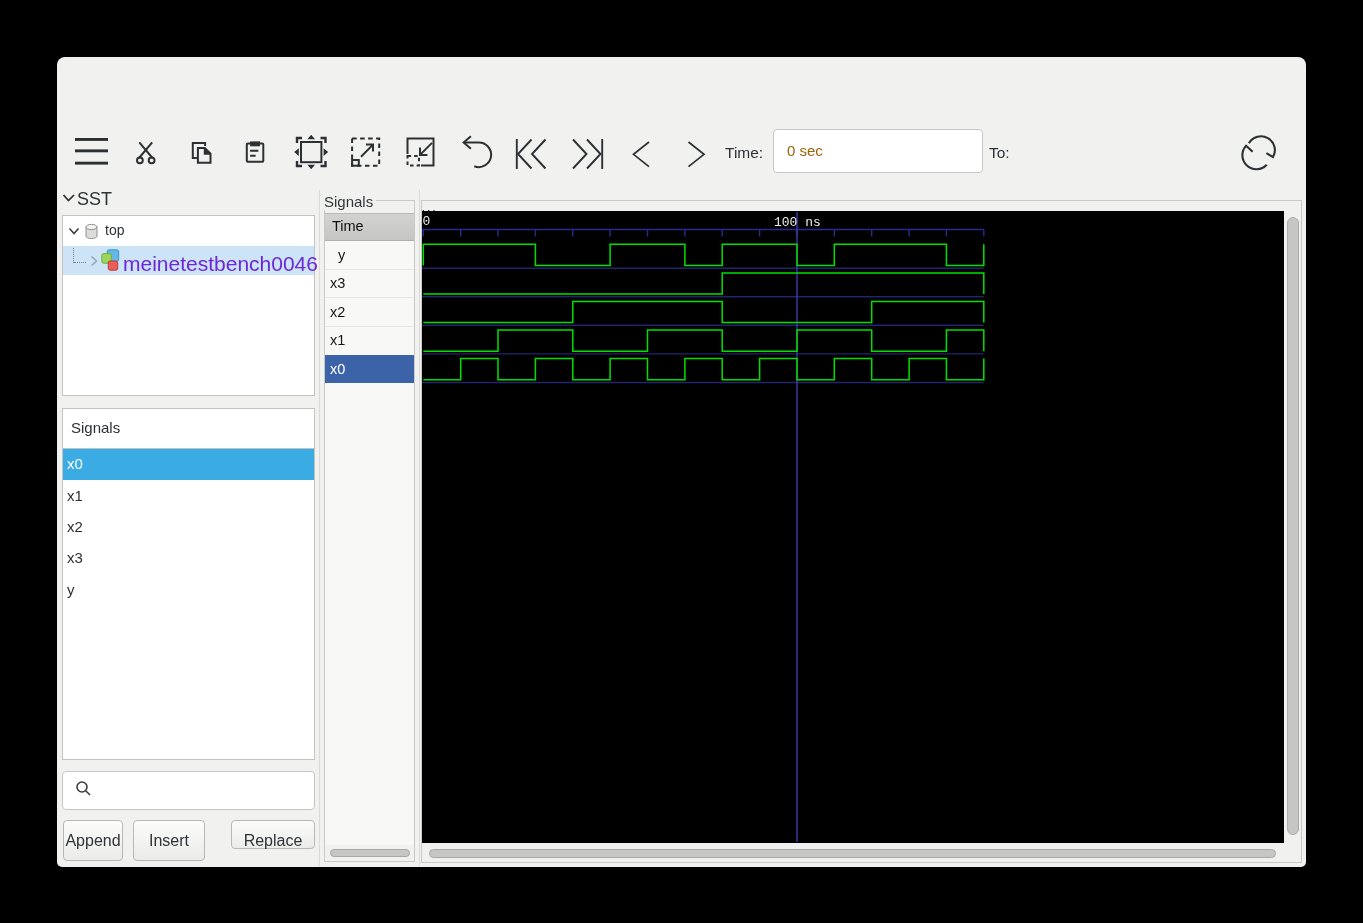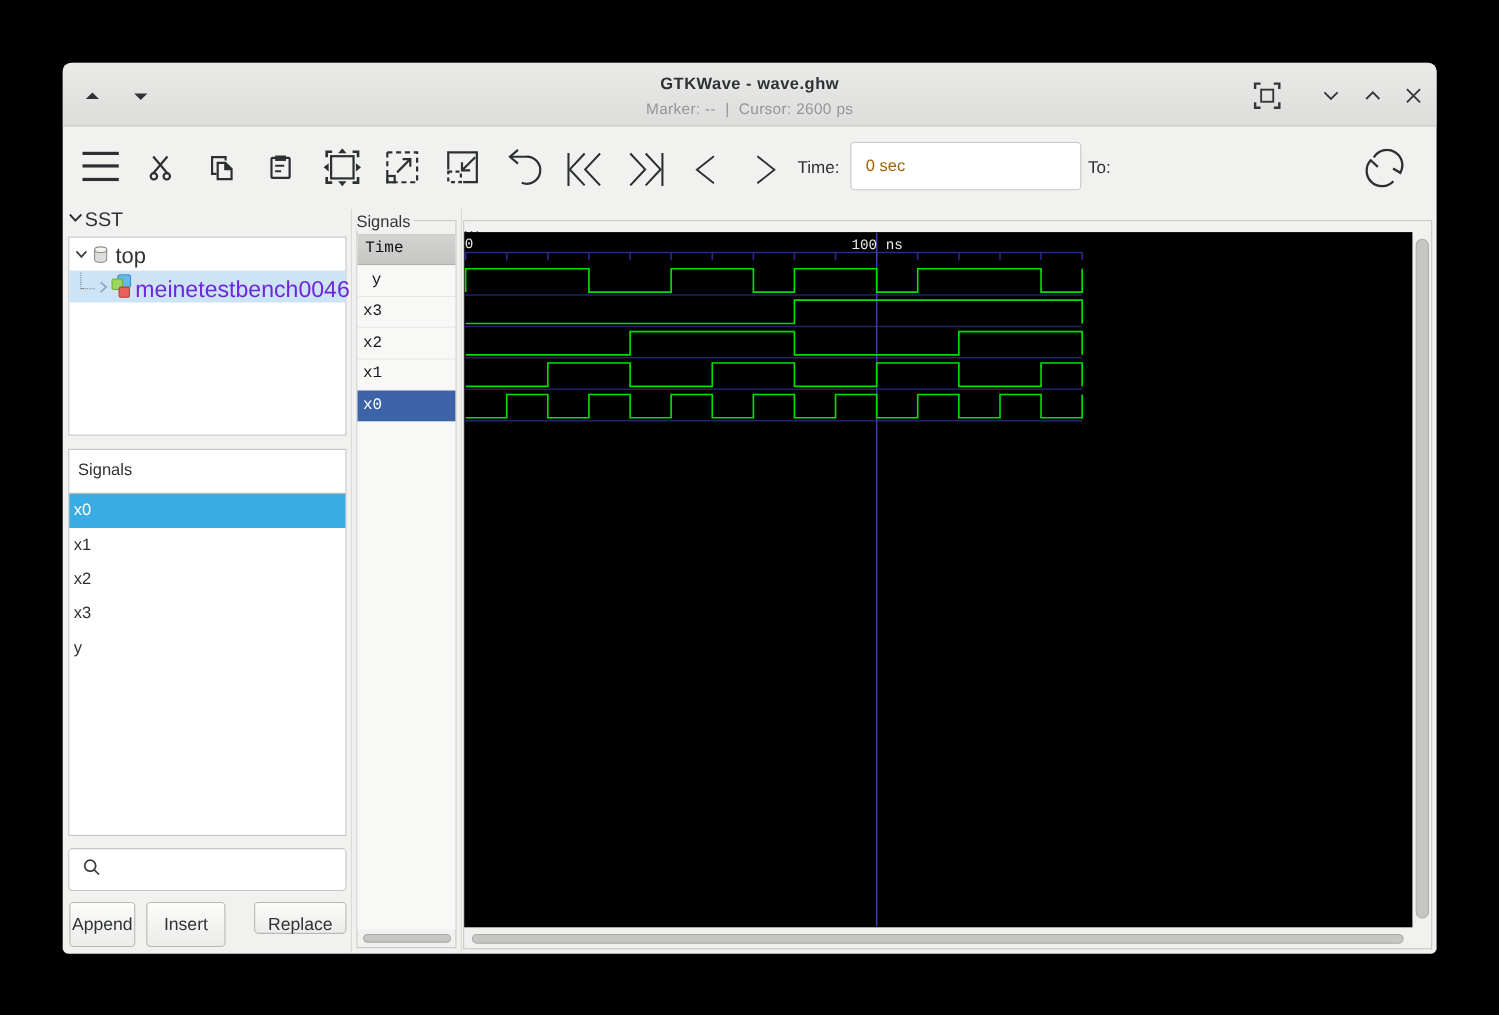--- a/index.html
+++ b/index.html
@@ -5,41 +5,24 @@
 #win{position:absolute;left:57px;top:57px;width:1249px;height:810px;background:#f1f1f0;border-radius:8px 8px 5px 5px;overflow:hidden}
 .abs{position:absolute}
 #titlebar{position:absolute;left:0;top:0;width:1249px;height:58px;background:linear-gradient(#eaeae9,#dddddc);border-bottom:1px solid #bfbfbd}
 #title{position:absolute;left:0;top:11px;width:1249px;text-align:center;font-size:15px;font-weight:bold;letter-spacing:0.45px;color:#2d3134}
 #subtitle{position:absolute;left:0;top:34px;width:1249px;text-align:center;font-size:14px;letter-spacing:0.3px;color:#939697}
 .tri-up{position:absolute;width:0;height:0;border-left:6px solid transparent;border-right:6px solid transparent;border-bottom:6.5px solid #2f3337}
 .tri-dn{position:absolute;width:0;height:0;border-left:6px solid transparent;border-right:6px solid transparent;border-top:6.5px solid #2f3337}
 .panelbox{position:absolute;background:#fff;border:1px solid #c3c3c1}
 .btn{position:absolute;background:linear-gradient(#fcfcfb,#ebebea);border:1px solid #b8b8b6;border-radius:4px;font-size:16px;color:#2f3337;text-align:center}
 .input{position:absolute;background:#fff;border:1px solid #c6c6c4;border-radius:4px;font-size:15px;color:#a16207}
-.mono{font-family:Liberation Mono, monospace}
+.mono{font-family:Liberation Sans, sans-serif}
 </style></head>
 <body>
 <div id="win">
-  <div id="titlebar">
-    <div class="tri-up" style="left:20.5px;top:27px"></div>
-    <div class="tri-dn" style="left:64.5px;top:27.5px"></div>
-    <div id="title">GTKWave - wave.ghw</div>
-    <div id="subtitle">Marker: --&nbsp; | &nbsp;Cursor: 2600 ps</div>
-    <svg class="abs" style="left:1080px;top:15px" width="165" height="30" viewBox="0 0 165 30">
-      <g stroke="#33373a" stroke-width="1.7" fill="none">
-        <rect x="9.5" y="9.5" width="11" height="11"></rect>
-        <g stroke-width="2.2">
-          <path d="M4 9 L4 4 L9 4 M21 4 L26 4 L26 9 M26 21 L26 26 L21 26 M9 26 L4 26 L4 21"></path>
-        </g>
-        <path d="M67 12 L73 18 L79 12"></path>
-        <path d="M105 18 L111 12 L117 18"></path>
-        <path d="M142 9 L154 21 M154 9 L142 21"></path>
-      </g>
-    </svg>
-  </div>
   <svg class="abs" style="left:10px;top:78px" width="660" height="38" viewBox="0 0 660 38">
     <g fill="#2c3033" stroke="none">
       <rect x="8" y="3" width="33" height="2.9"></rect>
       <rect x="8" y="14.4" width="33" height="2.9"></rect>
       <rect x="8" y="26.7" width="33" height="2.9"></rect>
     </g>
     <g stroke="#2c3033" stroke-width="2" fill="none">
       <path d="M72.3 7.3 L85.5 23"></path>
         <path d="M85.2 7.3 L72 23"></path>
       <circle cx="72.9" cy="25.3" r="2.9"></circle>
@@ -104,21 +87,21 @@
     </svg>
   <div class="abs" style="left:20px;top:132px;font-size:18px;color:#2d3134">SST</div>
   <div class="panelbox" style="left:5px;top:158px;width:253px;height:181px"></div>
   <svg class="abs" style="left:10px;top:168px" width="14" height="13" viewBox="0 0 14 13">
       <path d="M2.5 3.5 L7 8.5 L11.5 3.5" stroke="#3a3e41" stroke-width="1.6" fill="none"></path>
     </svg>
   <svg class="abs" style="left:27px;top:166px" width="15" height="17" viewBox="0 0 15 17">
     <path d="M2 4 L2 13 A 5.5,2.6 0 0 0 13,13 L13 4 Z" fill="#dcdcda" stroke="#8f8f8d" stroke-width="1"></path>
     <ellipse cx="7.5" cy="4" rx="5.5" ry="2.6" fill="#f2f2f0" stroke="#8f8f8d" stroke-width="1"></ellipse>
   </svg>
-  <div class="abs" style="left:48px;top:165px;font-size:20px;color:#2d3134">top</div>
+  <div class="abs" style="left:48px;top:165px;font-size:14px;color:#2d3134">top</div>
   <div class="abs" style="left:6px;top:189px;width:251px;height:29px;background:#cde3f6"></div>
   <div class="abs" style="left:16px;top:191px;width:0;height:15px;border-left:1.5px dotted #7d8184"></div>
   <div class="abs" style="left:17px;top:205px;width:12px;height:0;border-top:1.5px dotted #7d8184"></div>
   <svg class="abs" style="left:31px;top:197px" width="12" height="14" viewBox="0 0 12 14">
       <path d="M3.5 2.5 L8.5 7 L3.5 11.5" stroke="#93aabb" stroke-width="1.6" fill="none"></path>
     </svg>
   <svg class="abs" style="left:44px;top:192px" width="21" height="22" viewBox="0 0 21 22">
     <rect x="6.2" y="0.8" width="11.5" height="11.5" rx="2" fill="#63b8e8" stroke="#3f93c6" stroke-width="1"></rect>
     <rect x="0.8" y="4.6" width="9.6" height="9.6" rx="1.8" fill="#9bd45e" stroke="#6faf33" stroke-width="1"></rect>
     <rect x="7.3" y="12" width="9.4" height="9.2" rx="1.8" fill="#e9605a" stroke="#c03b36" stroke-width="1"></rect>

